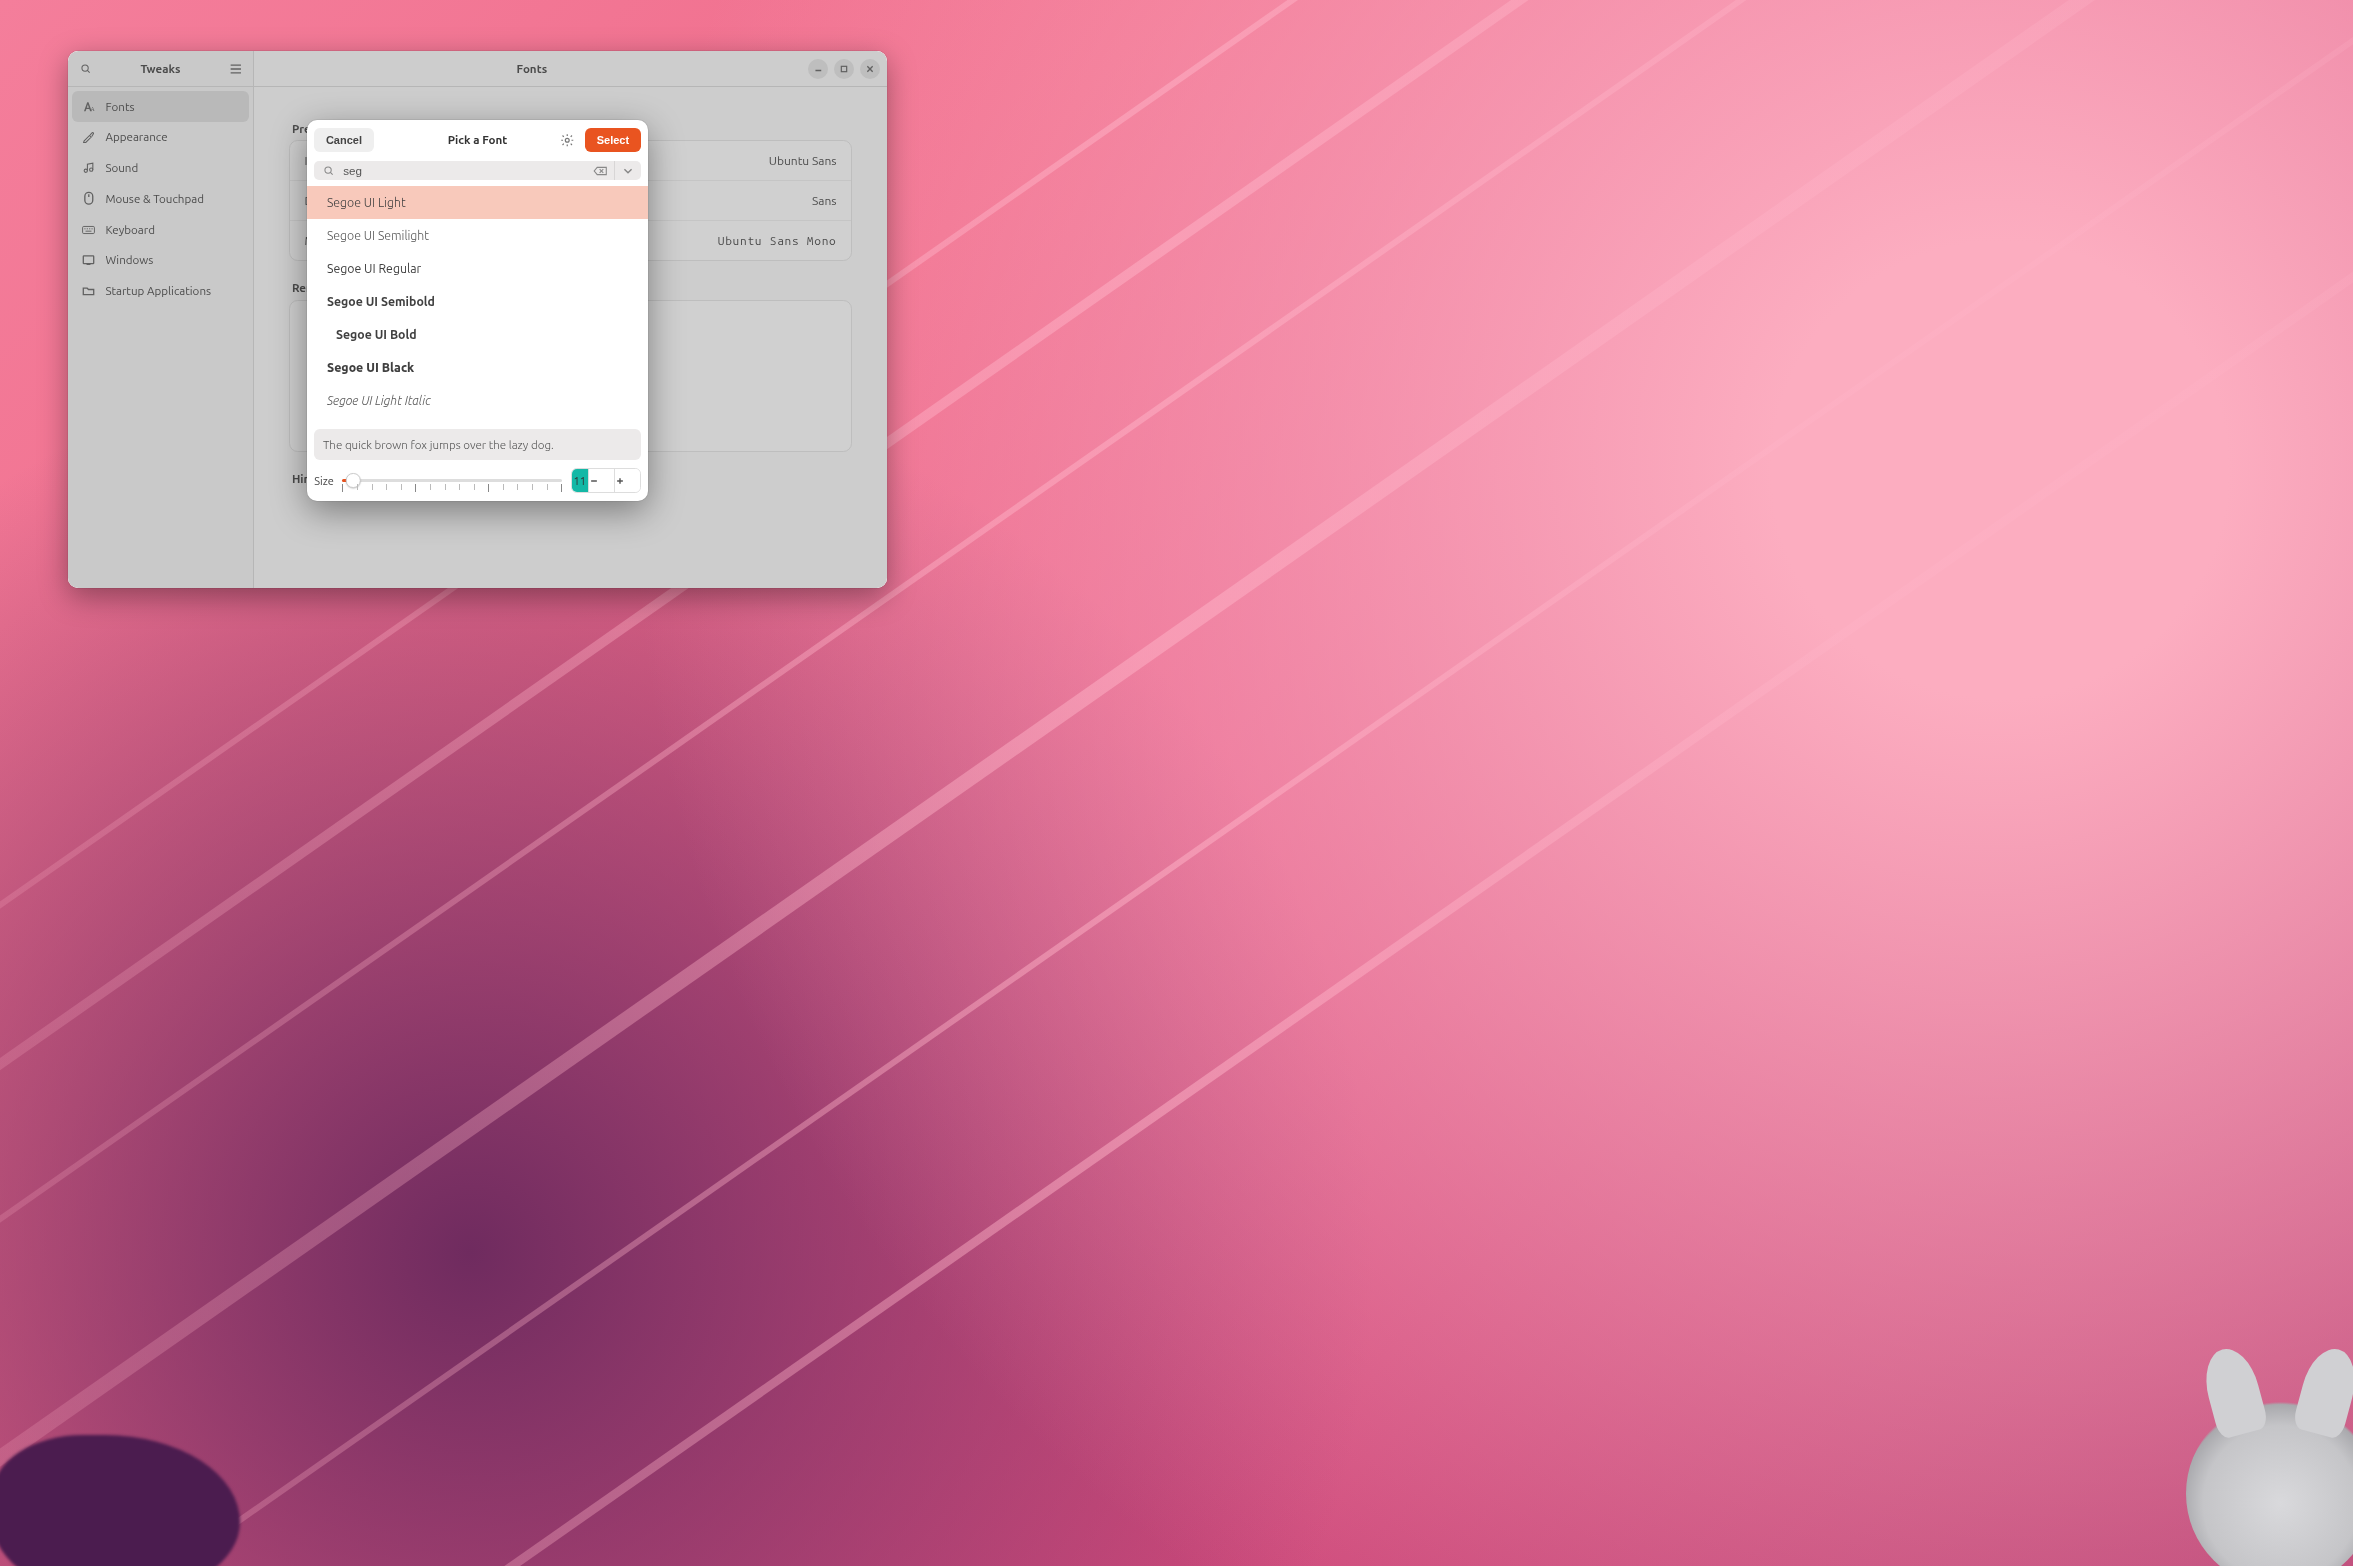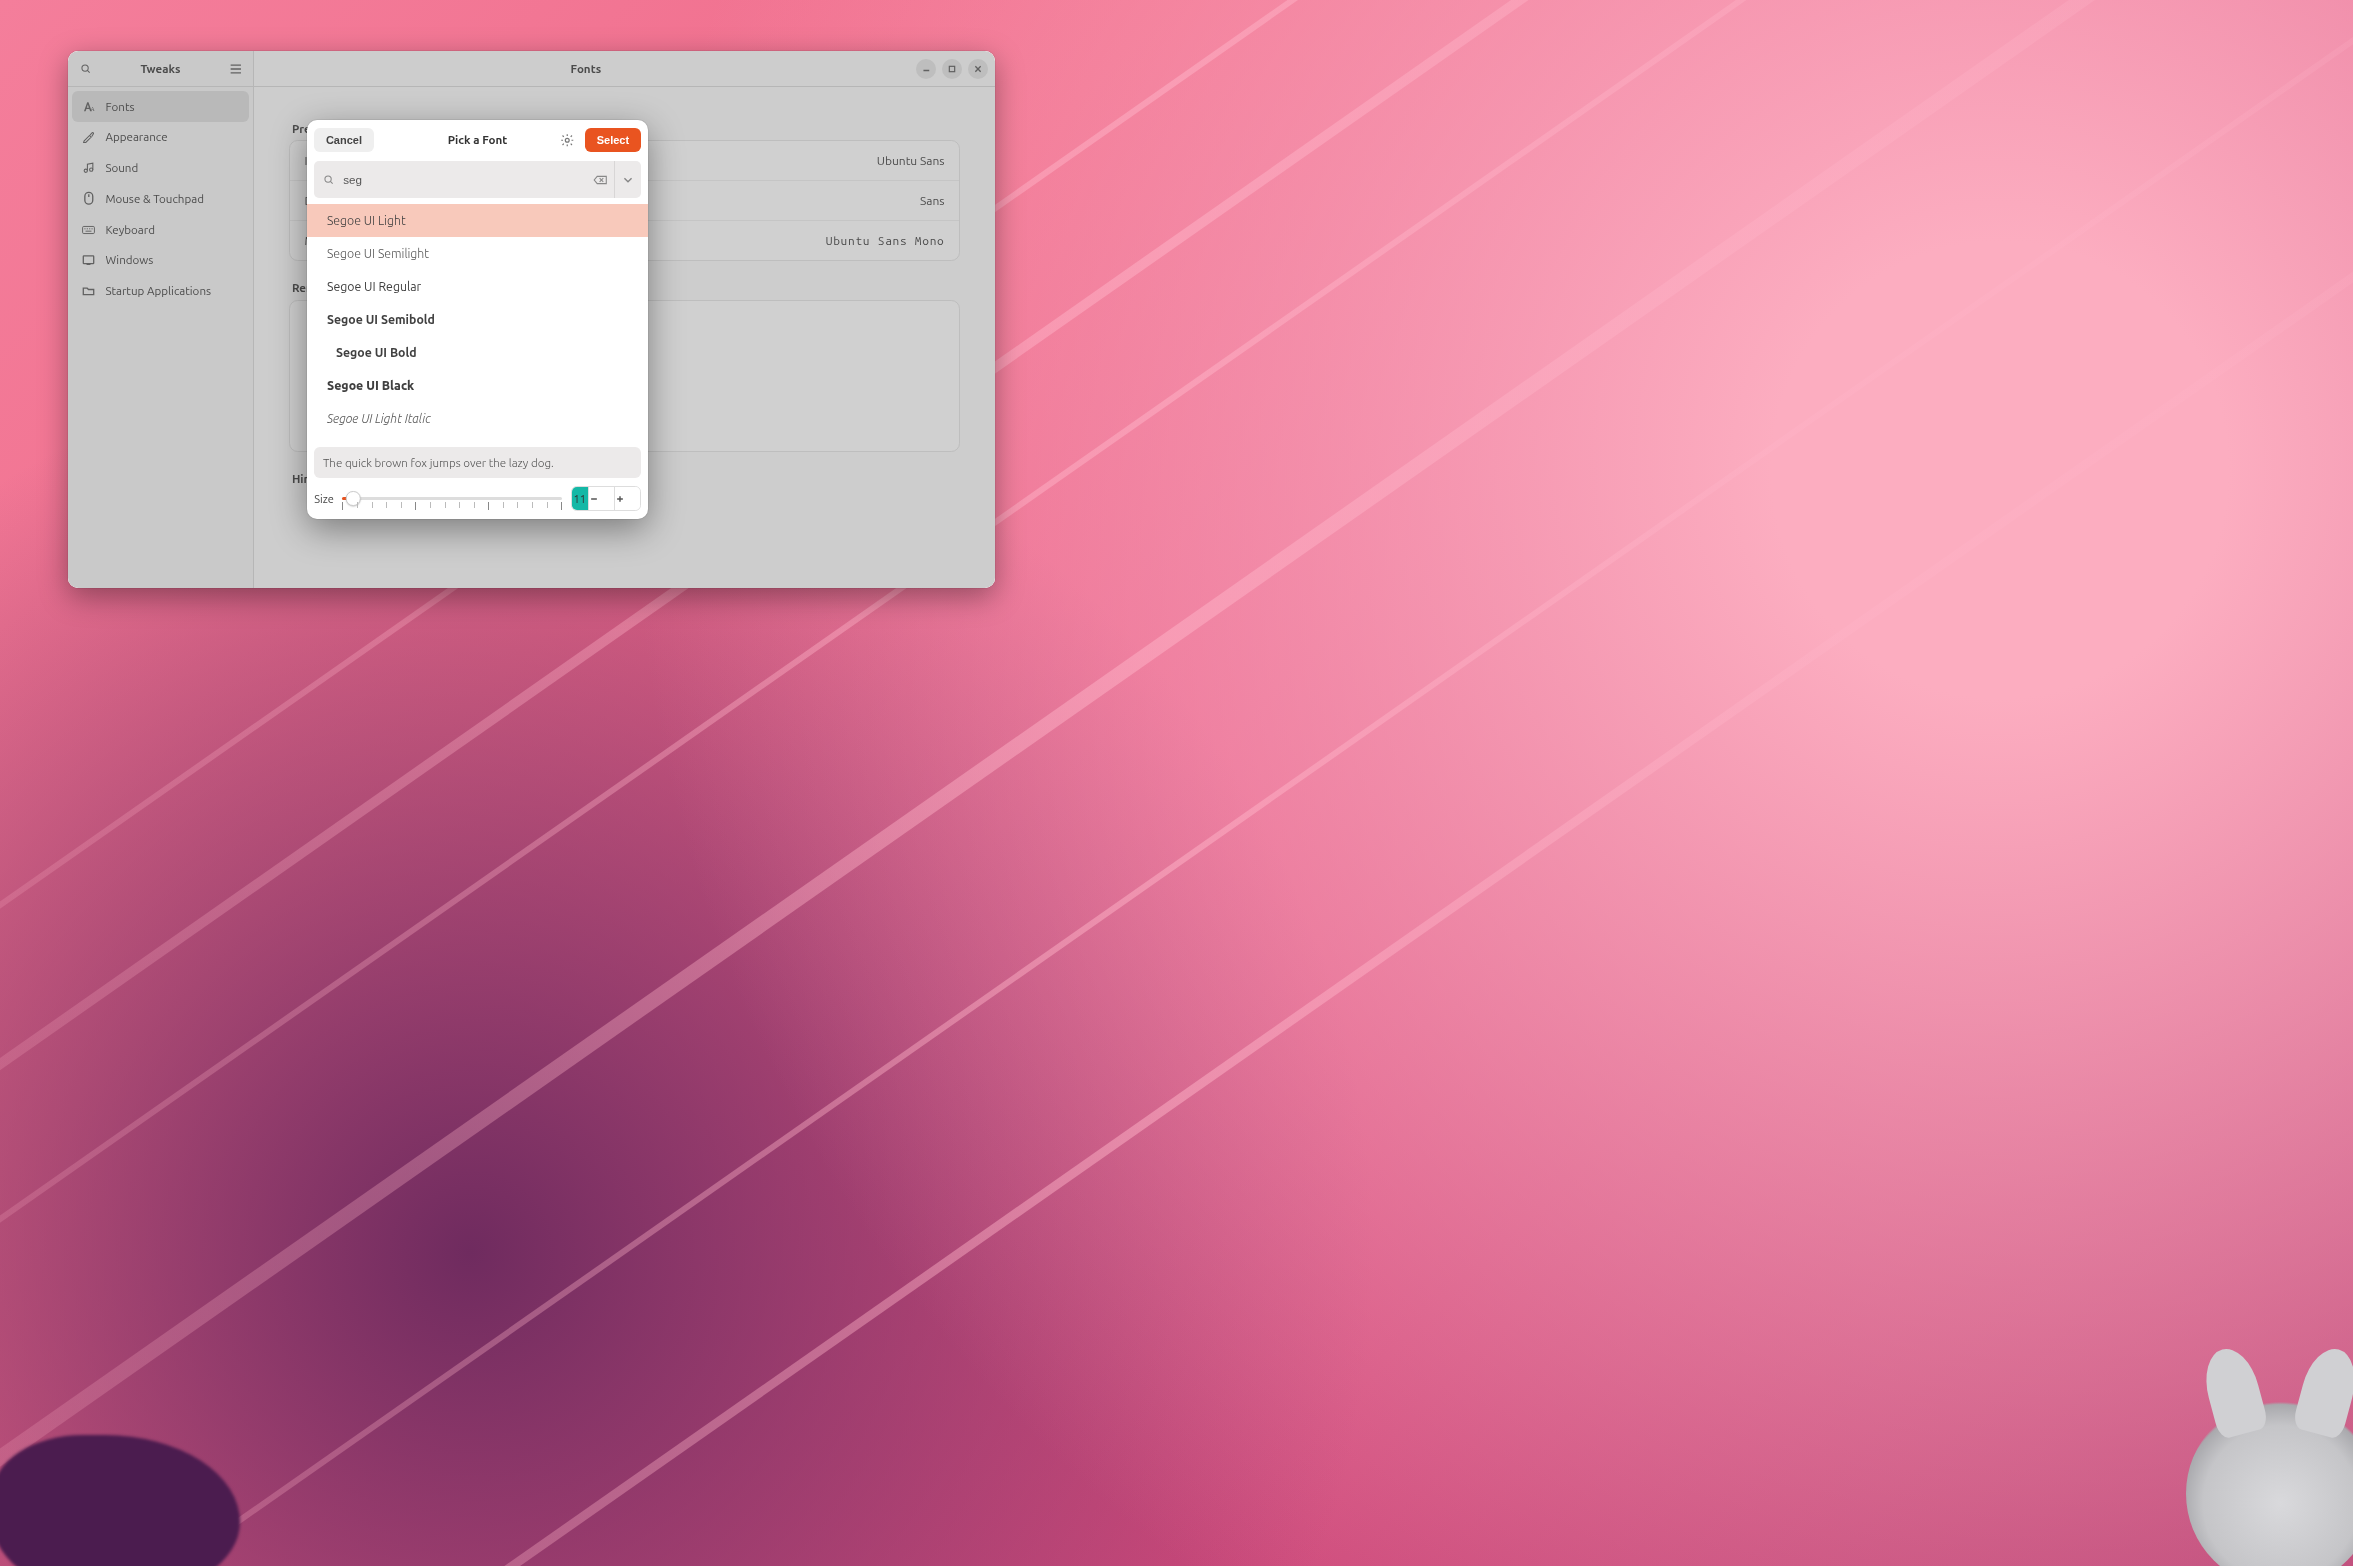--- a/index.html
+++ b/index.html
@@ -67,21 +67,21 @@
   .scrim {
     position:absolute; inset:0;
     background:rgba(0,0,0,0);
     pointer-events:none;
   }
 
   
   .window {
     position:absolute;
     top:51px; left:68px;
-    width:927px; height:537px;
+    width:819px; height:537px;
     background:#fafafa;
     border-radius:10px;
     box-shadow: 0 8.7px 29px rgba(0,0,0,0.35), 0 0 0 0.7px rgba(0,0,0,0.08);
     overflow:hidden;
     display:flex; flex-direction:column;
   }
   
   .window-dim {
     position:absolute; inset:0;
     background:rgba(120,120,120,0.35);
@@ -191,21 +191,21 @@
   .btn-select{ background:#e95420; color:#fff;}
   .gear {
     width:25px;height:25px;border-radius:5.8px; display:flex;align-items:center;justify-content:center;
     color:#777;
   }
 
   .dlg-search{
     margin:1.5px 7.3px 5.8px;
     background:#eceaea; border-radius:5px;
     display:flex; align-items:center;
-    height:37px; overflow:hidden;
+    height:19px; overflow:hidden;
   }
   .dlg-search .mag{ width:29px; display:flex;justify-content:center;color:#888;}
   .dlg-search input{
     flex:1; border:none; background:transparent; outline:none;
     font-size:11.6px; color:#555;
   }
   .dlg-search .clear{
     width:27.6px;display:flex;justify-content:center;align-items:center;color:#888;
     border-right:0.7px solid #d8d6d6; height:100%;
   }

